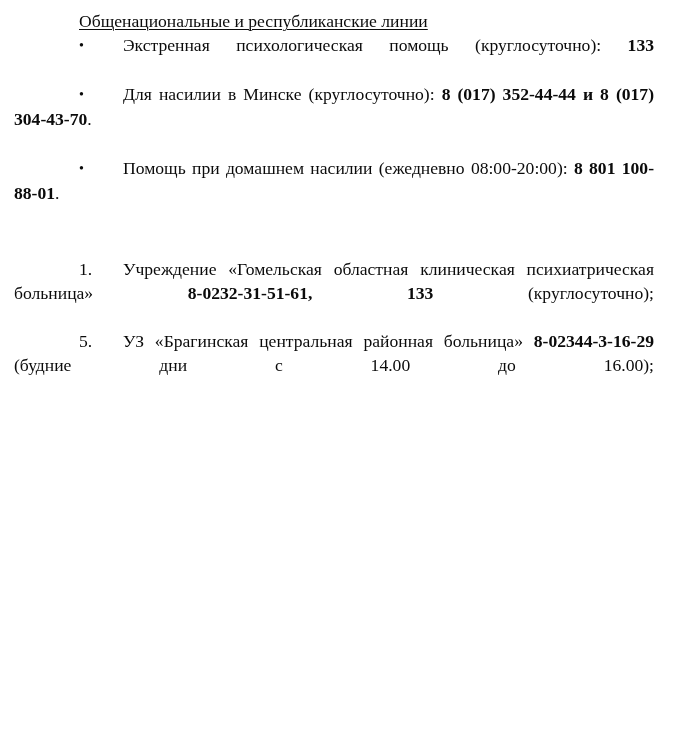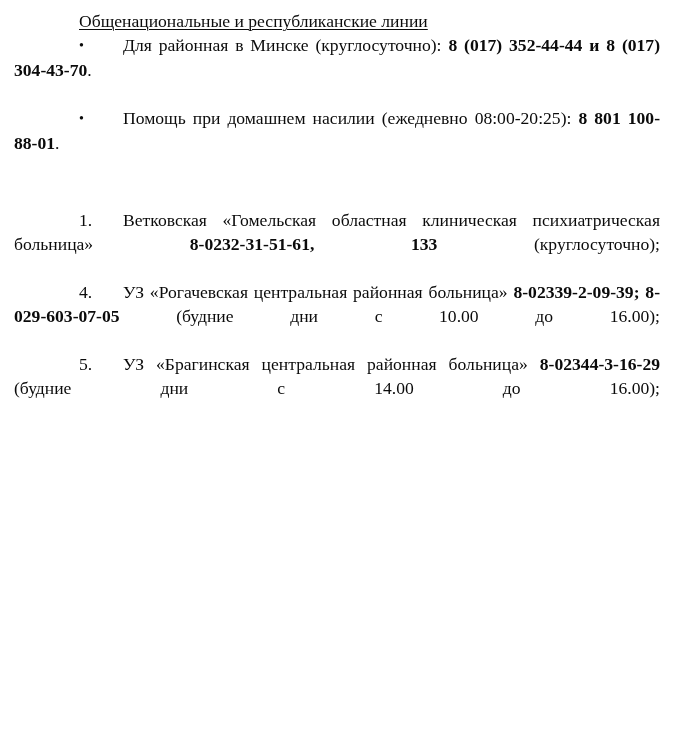--- a/index.html
+++ b/index.html
@@ -13,21 +13,21 @@
     font-family: "Liberation Serif", "DejaVu Serif", serif;
     color: #0b0b0b;
     overflow: hidden;
   }
 
   .page {
     position: relative;
     width: 683px;
     height: 751px;
     box-sizing: border-box;
-    padding: 9px 23px 0 14px;
+    padding: 9px 29px 0 14px;
   }
 
   
   .section-heading {
     font-size: 17.6px;
     line-height: 24.1px;
     margin: 0;
     padding-left: 65px;
     text-align: left;
     white-space: nowrap;
@@ -76,37 +76,37 @@
 </style>
 </head>
 <body>
 
 <div class="page">
 
   <div>
 
     <div class="section-heading"><span class="u">Общенациональные и республиканские линии</span></div>
 
+    <p class="list-row"><span class="marker bullet">•</span><span>Экстренная психологическая помощь (круглосуточно): </span><b>133</b><span></span></p>
 
 
-    <p class="list-row"><span class="marker bullet">•</span><span>Для районная в Минске (круглосуточно): </span><b>8 (017) 352-44-44 и 8 (017) 304-43-70</b><span>.</span></p>
+    <p class="list-row"><span class="marker bullet">•</span><span>Для насилии в Минске (круглосуточно): </span><b>8 (017) 352-44-44 и 8 (017) 304-43-70</b><span>.</span></p>
 
 
-    <p class="list-row"><span class="marker bullet">•</span><span>Помощь при домашнем насилии (ежедневно 08:00-20:25): </span><b>8 801 100-88-01</b><span>.</span></p>
+    <p class="list-row"><span class="marker bullet">•</span><span>Помощь при домашнем насилии (ежедневно 08:00-20:00): </span><b>8 801 100-88-01</b><span>.</span></p>
   </div>
 
   <div class="gap"></div>
   <div class="gap-small"></div>
 
   <div>
 
 
-    <p class="list-row"><span class="marker num">1.</span><span>Ветковская «Гомельская областная клиническая психиатрическая больница» </span><b>8-0232-31-51-61, 133</b><span> (круглосуточно);</span></p>
+    <p class="list-row"><span class="marker num">1.</span><span>Учреждение «Гомельская областная клиническая психиатрическая больница» </span><b>8-0232-31-51-61, 133</b><span> (круглосуточно);</span></p>
 
 
 
-    <p class="list-row"><span class="marker num">4.</span><span>УЗ «Рогачевская центральная районная больница» </span><b>8-02339-2-09-39; 8-029-603-07-05</b><span> (будние дни с 10.00 до 16.00);</span></p>
 
     <p class="list-row"><span class="marker num">5.</span><span>УЗ «Брагинская центральная районная больница» </span><b>8-02344-3-16-29</b><span> (будние дни с 14.00 до 16.00);</span></p>
 
   </div>
 
 </div>
 
 </body></html>

